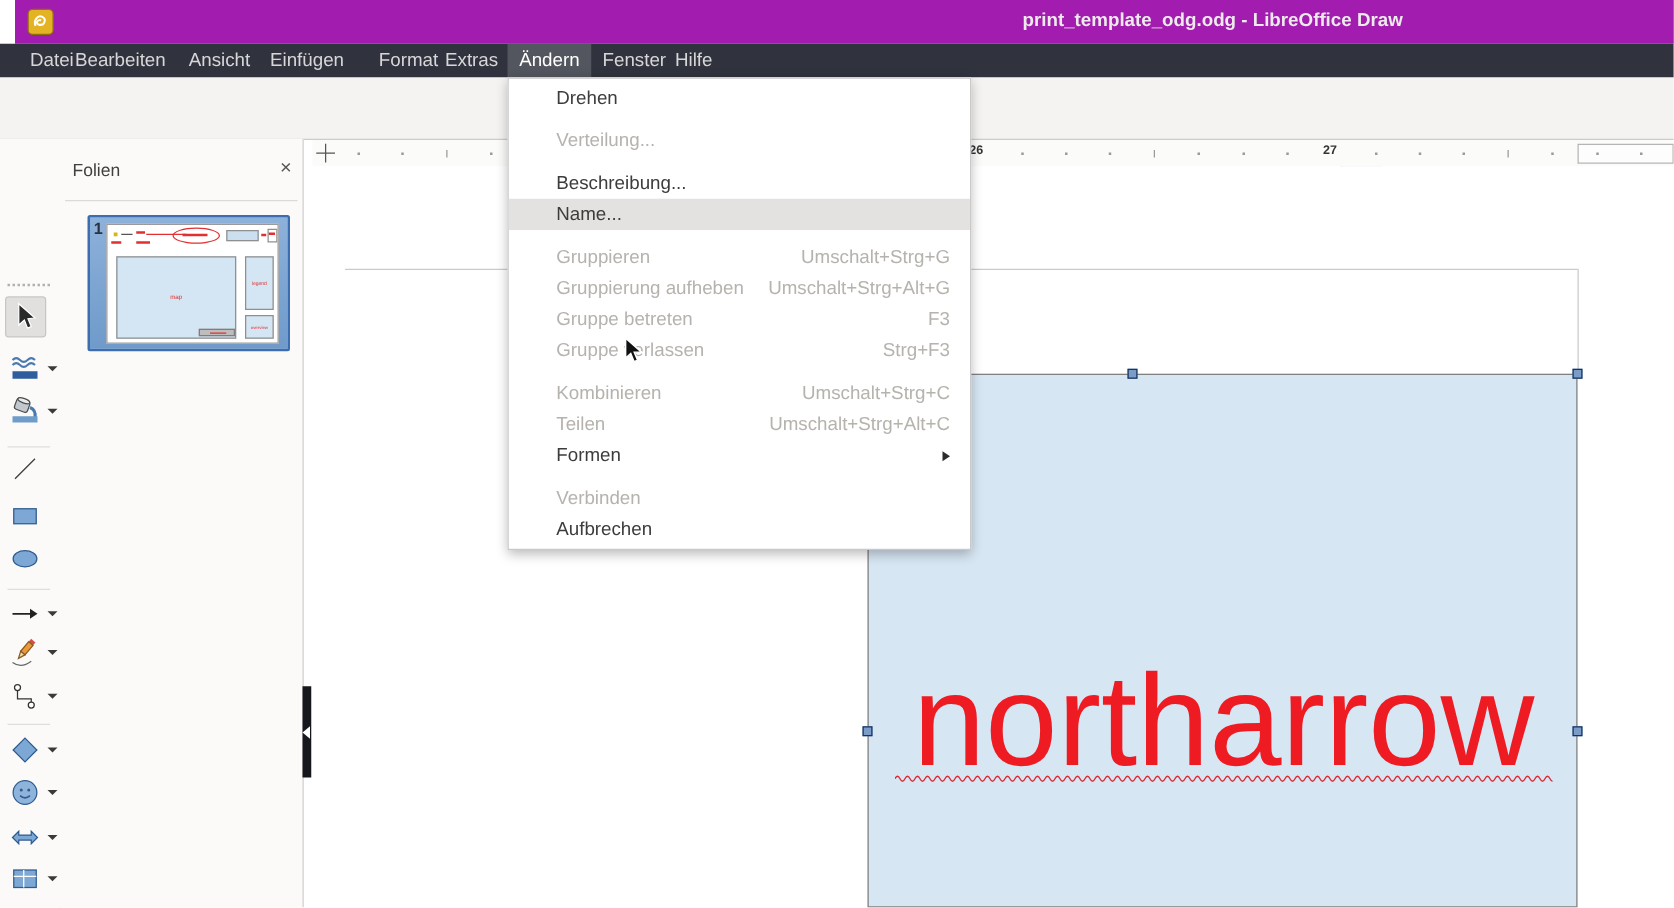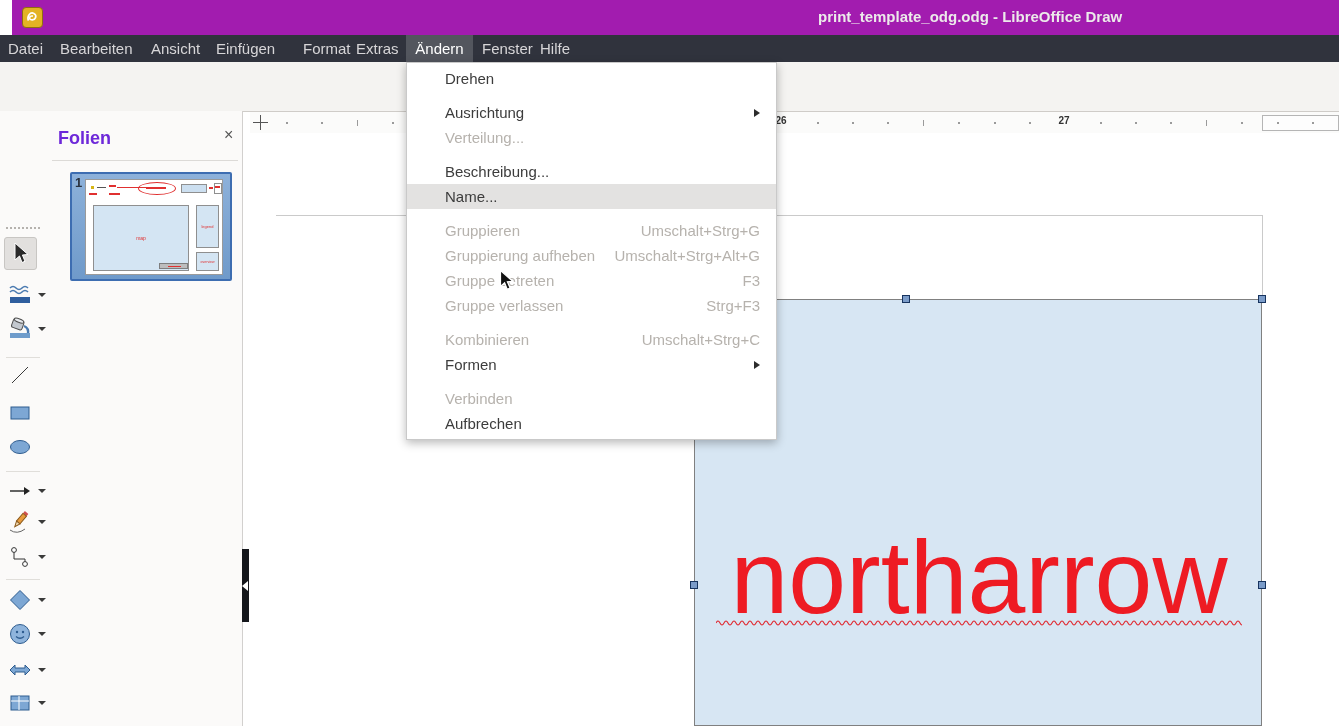--- a/index.html
+++ b/index.html
@@ -22,21 +22,21 @@
   .ic svg{width:24px;height:24px;display:block;}
   .dd{width:0;height:0;border-left:4px solid transparent;border-right:4px solid transparent;
       border-top:4px solid #3a3a3a;}
   .dd.g{border-top-color:#bdbab6;}
   .dim{opacity:.45;}
   .pressed{background:#dde1e7;border:1px solid #b9bfc9;border-radius:3px;box-sizing:border-box;}
   .pressed2{background:#e2e0de;border:1px solid #c8c6c3;border-radius:3px;box-sizing:border-box;}
   
   .toolcol{left:0;top:111px;width:48px;height:615px;background:#fbfaf9;border-right:1px solid #e3e1de;}
   .slidepanel{left:48px;top:111px;width:195px;height:615px;background:#fbfaf9;border-right:1px solid #d2d0ce;box-sizing:border-box;}
-  .paneltitle{left:10px;top:17px;font-size:18px;font-weight:bold;color:#6d28d9;}
+  .paneltitle{left:10px;top:17px;font-size:14px;font-weight:normal;color:#404040;}
   .panelclose{left:176px;top:16px;font-size:16px;color:#555;line-height:16px;}
   .panelsep{left:4px;top:49px;width:186px;height:1px;background:#dcdad7;}
   .sep-h{left:6px;width:34px;height:1px;background:#e0deda;}
   .collapse{left:242px;top:549px;width:7px;height:73px;background:#15171c;z-index:5;}
   .collapse .arr{position:absolute;left:0px;top:32px;width:0;height:0;
      border-top:5px solid transparent;border-bottom:5px solid transparent;border-right:6px solid #fff;}
   
   .thumb{left:22px;top:61px;width:162px;height:109px;border:2px solid #3d6db1;border-radius:2px;
          background:linear-gradient(#8db1da,#6f9aca);box-sizing:border-box;}
   .thumbnum{left:3px;top:1px;font-size:13px;font-weight:bold;color:#2b3340;}
@@ -77,21 +77,21 @@
 <div class="abs titlebar">
   <div class="abs appicon">
     <svg viewBox="0 0 21 21">
         <path d="M6,14 C4,9 8,4 12,6 C16,8 14,14 9,13 C6,12.5 7,8 11,9" fill="none" stroke="#fff" stroke-width="1.8"></path>
       </svg>
   </div>
   <span class="abs wtitle">print_template_odg.odg - LibreOffice Draw</span>
 </div>
 
 <div class="abs menubar">
-  <span class="abs mbi" style="left:0px">Datei</span>
+  <span class="abs mbi" style="left:16px">Datei</span>
   <span class="abs mbi" style="left:52px">Bearbeiten</span>
   <span class="abs mbi" style="left:143px">Ansicht</span>
   <span class="abs mbi" style="left:208px">Einfügen</span>
   <span class="abs mbi" style="left:295px">Format</span>
   <span class="abs mbi" style="left:348px">Extras</span>
   <span class="abs mbi active" style="left:406px;width:51px;text-align:center">Ändern</span>
   <span class="abs mbi" style="left:474px">Fenster</span>
   <span class="abs mbi" style="left:532px">Hilfe</span>
 </div>
 
@@ -488,24 +488,20 @@
 <div class="hnd" style="left:902px;top:295px"></div>
 <div class="hnd" style="left:1258px;top:295px"></div>
 <div class="hnd" style="left:690px;top:581px"></div>
 <div class="hnd" style="left:1258px;top:581px"></div>
 
 <div class="abs cmenu">
   <div class="mi">
       <span>Drehen</span>
     </div>
   <div class="mgap"></div>
-  <div class="mi">
-      <span>Ausrichtung</span>
-      <span class="marr"></span>
-    </div>
   <div class="mi dis">
       <span>Verteilung...</span>
     </div>
   <div class="mgap"></div>
   <div class="mi">
       <span>Beschreibung...</span>
     </div>
   <div class="mi hl">
       <span>Name...</span>
     </div>
@@ -524,20 +520,24 @@
     </div>
   <div class="mi dis">
       <span>Gruppe verlassen</span>
       <span class="sc">Strg+F3</span>
     </div>
   <div class="mgap"></div>
   <div class="mi dis">
       <span>Kombinieren</span>
       <span class="sc">Umschalt+Strg+C</span>
     </div>
+  <div class="mi dis">
+      <span>Teilen</span>
+      <span class="sc">Umschalt+Strg+Alt+C</span>
+    </div>
   <div class="mi">
       <span>Formen</span>
       <span class="marr"></span>
     </div>
   <div class="mgap"></div>
   <div class="mi dis">
       <span>Verbinden</span>
     </div>
   <div class="mi">
       <span>Aufbrechen</span>

